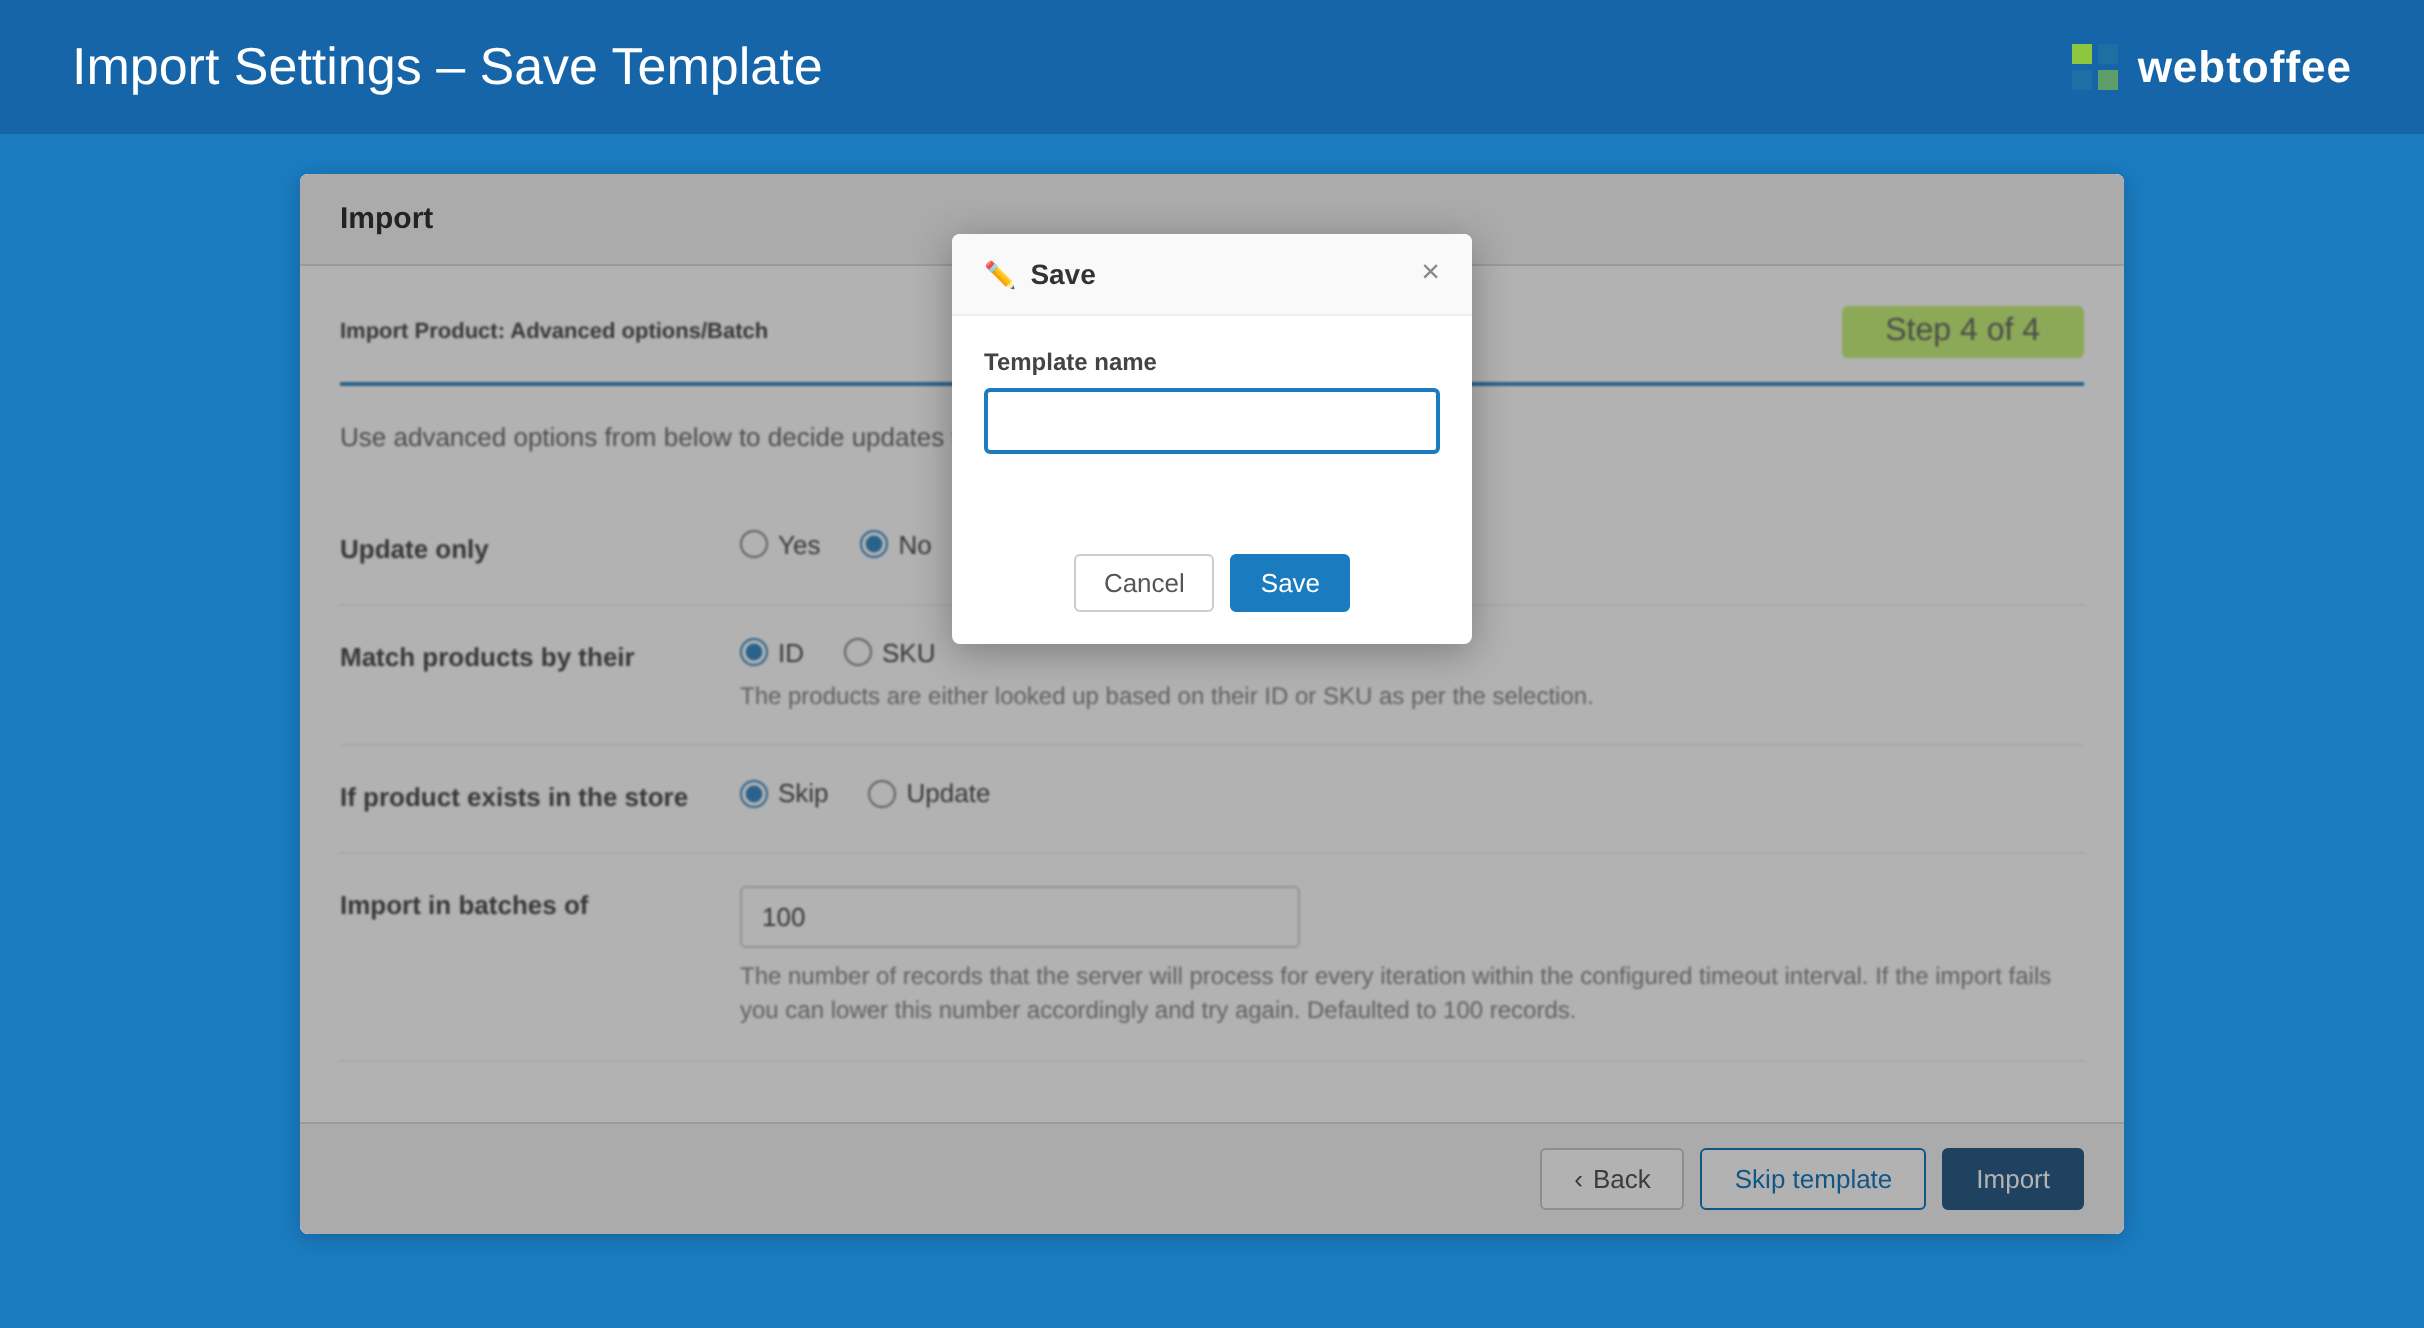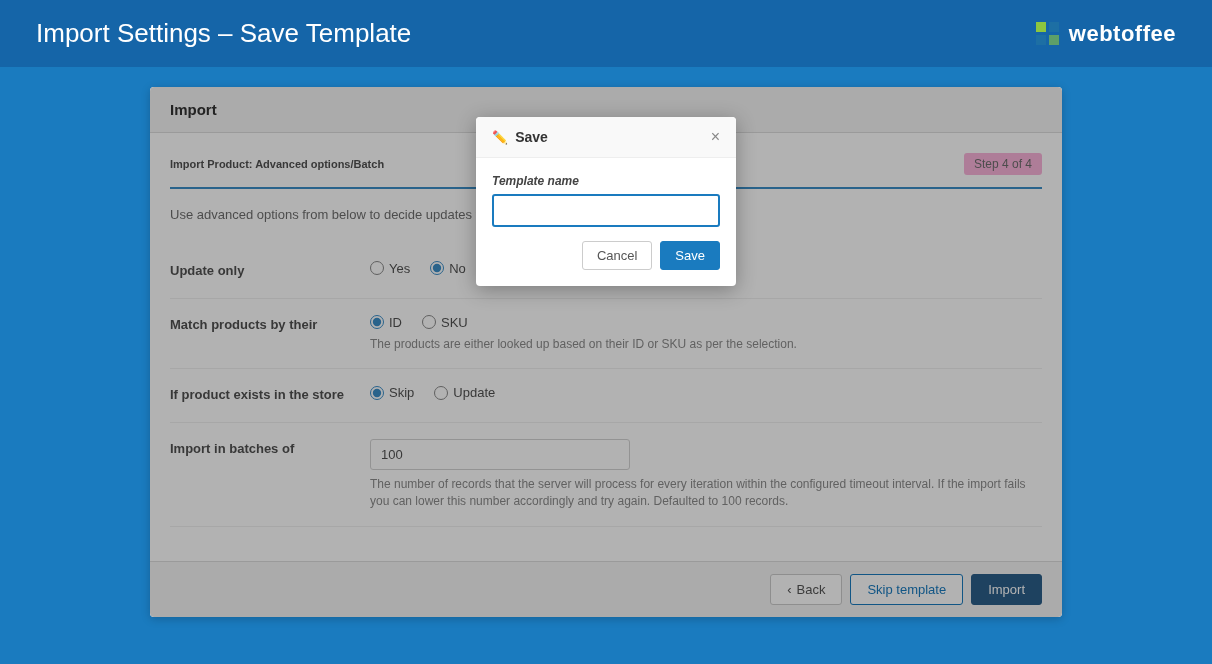--- a/index.html
+++ b/index.html
@@ -85,24 +85,24 @@
       border-bottom: 2px solid #1a7bbf;
       padding-bottom: 12px;
       margin-bottom: 16px;
     }
     .step-title {
       font-size: 11px;
       font-weight: 600;
       color: #333;
     }
     .step-badge {
-      background: #f9a8d4;
+      background: #bef264;
       color: #555;
-      font-size: 12px;
-      padding: 4px 10px;
+      font-size: 16px;
+      padding: 4px 22px;
       border-radius: 3px;
       font-weight: 500;
     }
 
     
     .description-text {
       font-size: 13px;
       color: #555;
       margin-bottom: 20px;
       line-height: 1.5;
@@ -144,21 +144,21 @@
       accent-color: #1a7bbf;
     }
     .option-hint {
       font-size: 12px;
       color: #777;
       line-height: 1.4;
     }
 
     
     .batch-input {
-      width: 260px;
+      width: 280px;
       padding: 7px 10px;
       border: 1px solid #ccc;
       border-radius: 3px;
       font-size: 13px;
       color: #333;
       margin-bottom: 6px;
     }
 
     
     .action-bar {
@@ -259,36 +259,36 @@
     }
     .modal-body {
       padding: 16px;
     }
     .field-label {
       font-size: 12px;
       font-weight: 600;
       color: #444;
       margin-bottom: 6px;
       display: block;
-      font-style: italic;
     }
     .template-name-input {
       width: 100%;
       padding: 7px 10px;
       border: 2px solid #1a7bbf;
       border-radius: 3px;
       font-size: 13px;
       color: #333;
       outline: none;
       margin-bottom: 14px;
     }
     .modal-footer {
       display: flex;
-      justify-content: flex-end;
+      justify-content: center;
       gap: 8px;
+      margin-top: 36px;
     }
     .btn-cancel {
       background: #fff;
       border: 1px solid #ccc;
       color: #555;
       padding: 6px 14px;
       font-size: 13px;
       border-radius: 3px;
       cursor: pointer;
     }

